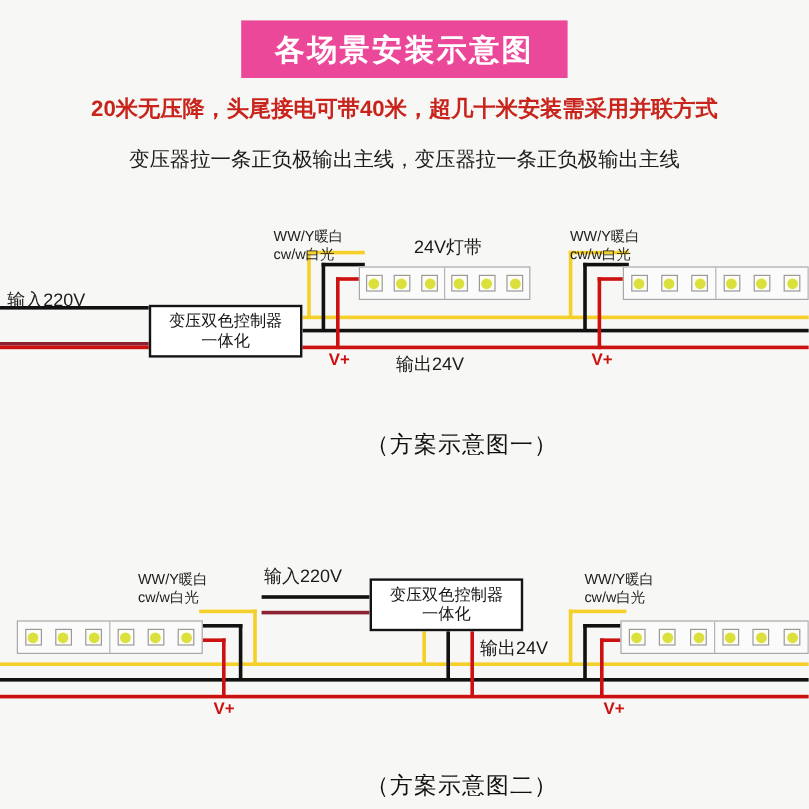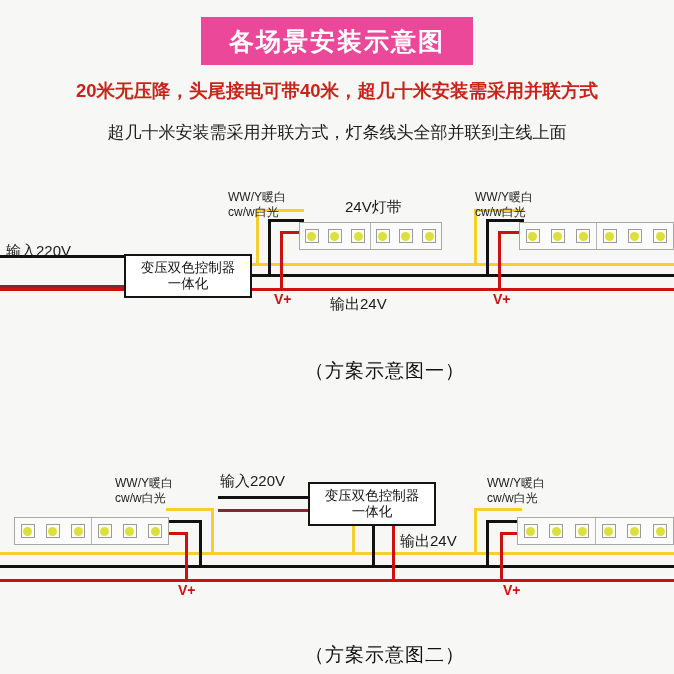--- a/index.html
+++ b/index.html
@@ -150,21 +150,21 @@
 </head>
 <body>
 
 <div id="page">
 
   <div class="title-banner">
     <span>各场景安装示意图</span>
   </div>
 
   <div class="subtitle-red">20米无压降，头尾接电可带40米，超几十米安装需采用并联方式</div>
-  <div class="subtitle-black">超几十米安装需采用并联方式，灯条线头全部并联到主线上面</div>
+  <div class="subtitle-black">变压器拉一条正负极输出主线，变压器拉一条正负极输出主线</div>
 
   <div>
 
     <div class="lbl" style="left:228px; top:190px;">
       <div>WW/Y暖白</div>
       <div>cw/w白光</div>
     </div>
 
     <div class="lbl lbl-lg" style="left:345px; top:198px;">24V灯带</div>
 

